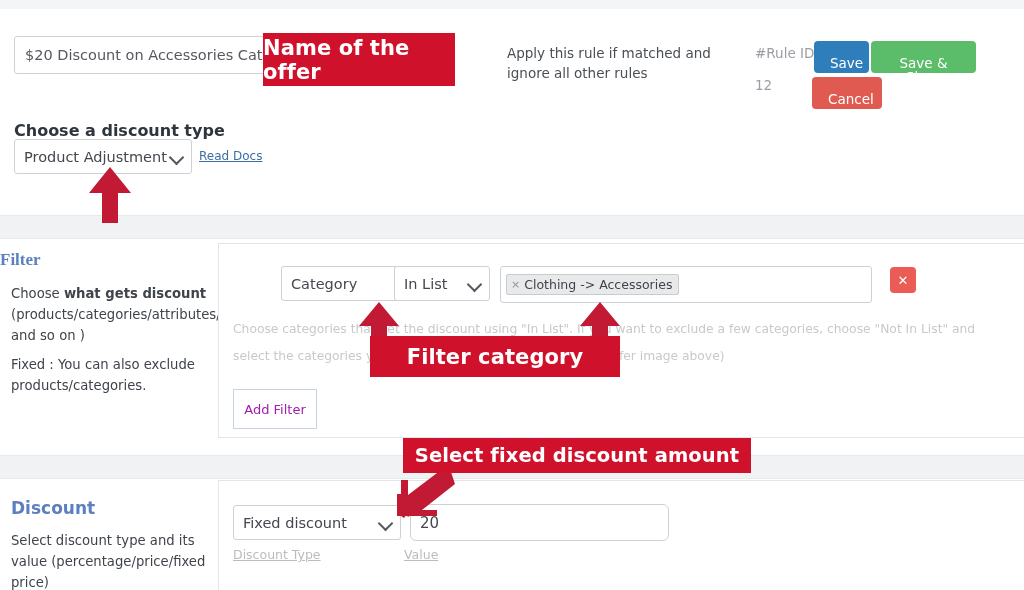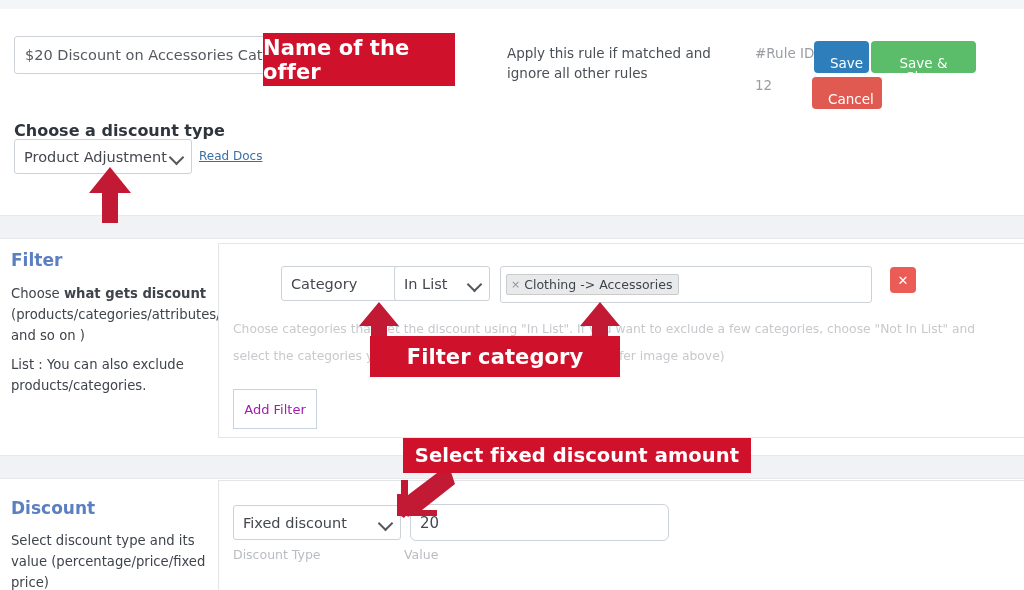--- a/index.html
+++ b/index.html
@@ -188,21 +188,21 @@
     width: 212px;
   }
   .section-desc b { font-weight: bold; }
 
   
   .filter-section {
     position: absolute;
     left: 0; top: 240px;
     width: 1024px; height: 200px;
   }
-  .filter-title { left: 11px; top: 10px; }
+  .filter-title { left: 0; top: 10px; font-family: Liberation Serif, serif; }
   .filter-desc-1 { left: 11px; top: 43px; }
   .filter-desc-2 { left: 11px; top: 114px; }
 
   .filter-card {
     position: absolute;
     left: 218px; top: 3px;
     width: 806px; height: 195px;
     box-sizing: border-box;
     border: 1px solid #e3e5e8;
     border-right: none;
@@ -316,20 +316,21 @@
     font-size: 15px;
     color: #44484e;
     padding: 0 9px;
     background: #ffffff;
     outline: none;
   }
   .sub-label {
     position: absolute;
     font-size: 12.5px;
     color: #b9bcc0;
+    text-decoration: underline;
   }
   .sub-dtype { left: 14px; top: 66px; }
   .sub-value { left: 185px; top: 66px; }
 
   
   .callout {
     position: absolute;
     background: #d0112b;
     color: #ffffff;
     font-family: "DejaVu Sans", "Liberation Sans", sans-serif;
@@ -387,21 +388,21 @@
 
   <div class="band band-1"></div>
 
   <div class="filter-section">
     <div class="section-title filter-title">Filter</div>
 
     <div class="section-desc filter-desc-1">
       <span>Choose </span><b>what gets discount</b><span> (products/categories/attributes/SKU and so on )</span>
     </div>
 
-    <div class="section-desc filter-desc-2">List : You can also exclude products/categories.</div>
+    <div class="section-desc filter-desc-2">Fixed : You can also exclude products/categories.</div>
 
     <div class="filter-card">
 
       <div class="filter-row">
 
         <div class="sel-category">
           <div class="fake-select">
             <span>Category</span>
             <span class="chev"></span>
           </div>

